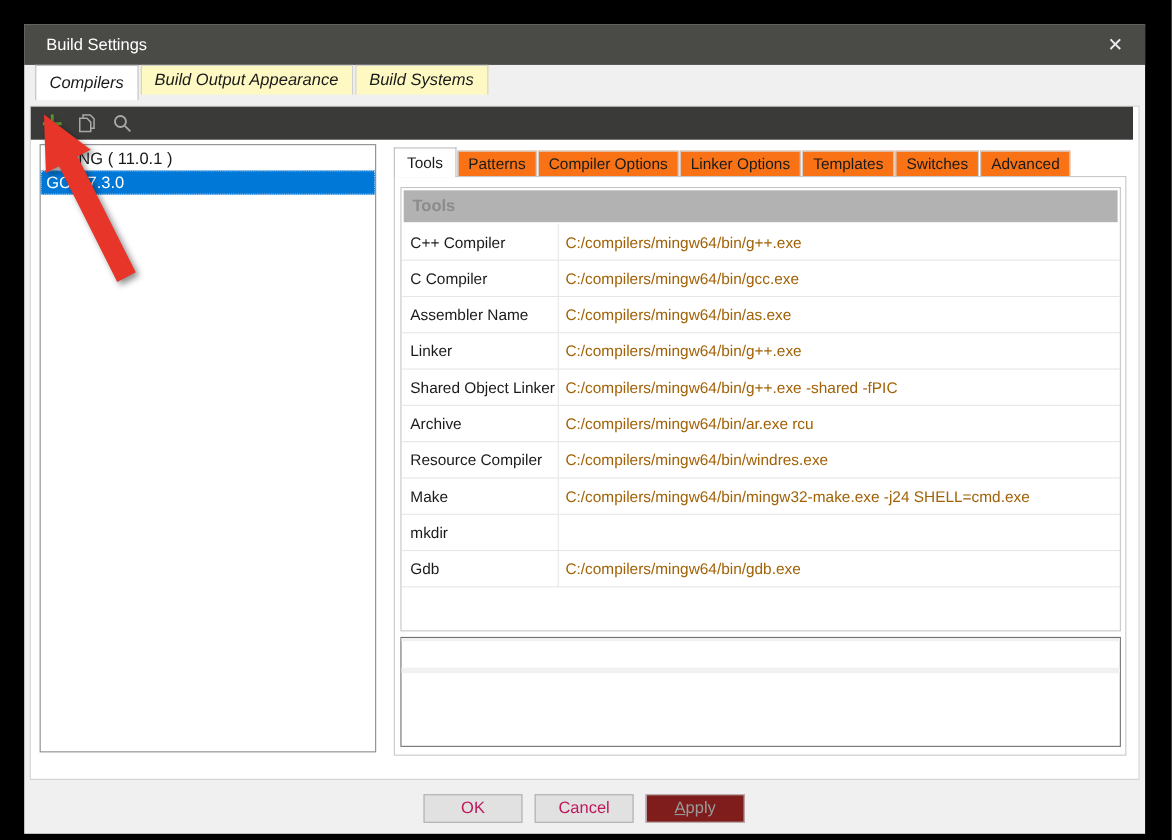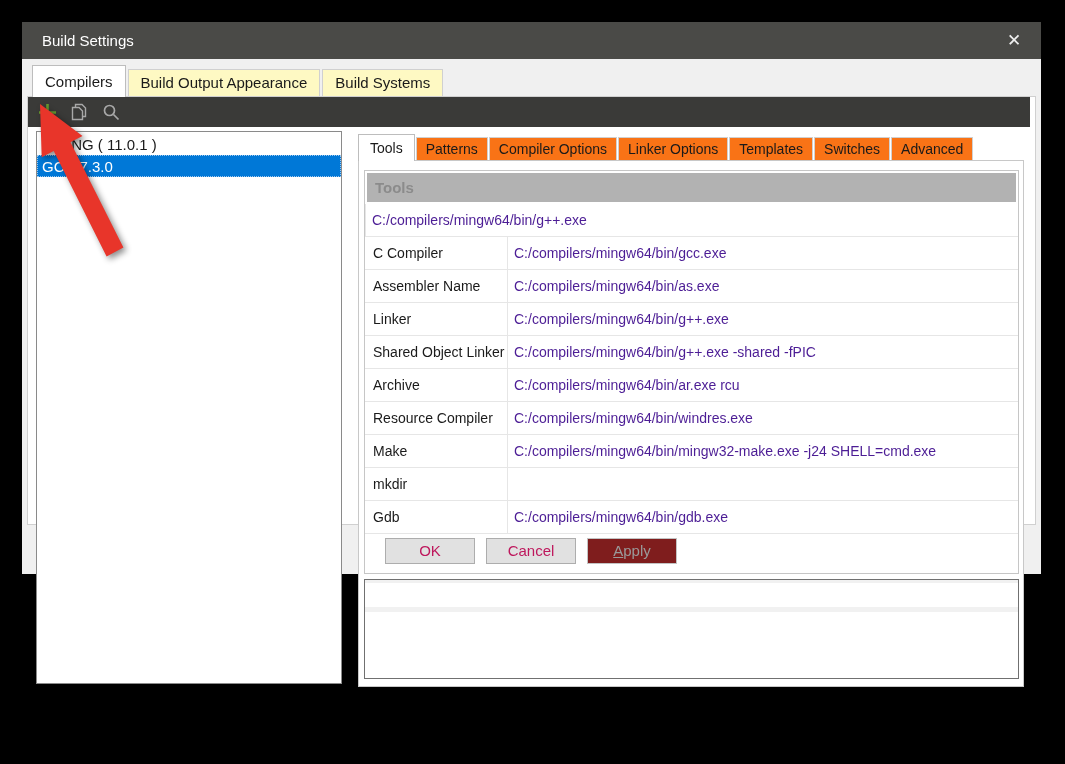--- a/index.html
+++ b/index.html
@@ -1,25 +1,25 @@
 <!DOCTYPE html>
 <html><head>
 <meta charset="utf-8">
 <style>
   * { margin:0; padding:0; box-sizing:border-box; }
   html,body { width:1065px; height:764px; overflow:hidden; background:#000; font-family:"Liberation Sans","DejaVu Sans",sans-serif; }
-  .dialog { position:absolute; left:22px; top:22px; width:1019px; height:552px; background:#f0f0f0; }
+  .dialog { position:absolute; left:22px; top:22px; width:1019px; height:736px; background:#f0f0f0; }
 
   
   .titlebar { position:absolute; left:0; top:0; right:0; height:37px; background:#4a4a47; display:flex; align-items:center; }
   .titlebar .title { color:#ffffff; font-size:15px; padding-left:20px; }
   .close-btn { position:absolute; right:14px; top:8px; width:26px; height:22px; color:#efefef; font-size:17px; text-align:center; line-height:22px; cursor:default; }
 
   
-  .main-tabbar { position:absolute; left:10px; top:37px; right:4px; height:37px; display:flex; align-items:flex-end; z-index:3; }
+  .main-tabbar { position:absolute; left:10px; top:37px; right:4px; height:37px; display:flex; align-items:flex-start; z-index:3;font-style:italic; }
   .tab { font-size:15px; color:#1a1a1a; background:#fef9c3; border:1px solid #d0d0d0; border-bottom:none; padding:4px 12px 5px 12px; margin-right:2px; white-space:nowrap; }
   .tab.active { background:#ffffff; border:1px solid #bdbdbd; border-bottom:none; padding:7px 12px 7px 12px; margin-bottom:-1px; z-index:4; }
 
   
   .pane { position:absolute; left:5px; right:5px; top:74px; bottom:49px; background:#ffffff; border:1px solid #d0d0d0; }
 
   
   .toolbar { position:absolute; left:0; top:0; right:5px; height:30px; background:#3a3a38; display:flex; align-items:center; gap:10px; padding-left:8px; }
   .tool-ic { width:22px; height:22px; display:flex; align-items:center; justify-content:center; }
 
@@ -32,21 +32,21 @@
   .detail-tabbar { position:absolute; left:330px; top:38px; height:25px; display:flex; align-items:flex-end; z-index:3; }
   .dtab { font-size:14px; color:#1a1a1a; background:#f97316; border:1px solid #d0d0d0; border-bottom:none; padding:3px 9px; margin-right:1px; white-space:nowrap; }
   .dtab.active { background:#ffffff; border:1px solid #bdbdbd; border-bottom:none; padding:5px 11px; margin-bottom:-1px; z-index:4; }
   .detail-pane { position:absolute; left:330px; top:63px; width:666px; height:527px; background:#ffffff; border:1px solid #c8c8c8; }
 
   
   .tools-box { position:absolute; left:5px; top:9px; width:655px; height:404px; border:1px solid #c6c6c6; background:#ffffff; }
   .tools-header { margin:2px; height:29px; background:#b2b2b2; color:#8b8b8b; font-weight:bold; font-size:15px; line-height:29px; padding-left:8px; }
   .trow { display:flex; height:33px; border-bottom:1px solid #e6e6e6; }
   .tcell-label { width:142px; font-size:14px; color:#1a1a1a; line-height:32px; padding-left:8px; white-space:nowrap; overflow:hidden; }
-  .tcell-value { flex:1; font-size:14px; color:#4c1d95; line-height:32px; padding-left:6px; border-left:1px solid #e6e6e6; white-space:nowrap; overflow:hidden; }
+  .tcell-value { flex:1; font-size:14px; color:#a16207; line-height:32px; padding-left:6px; border-left:1px solid #e6e6e6; white-space:nowrap; overflow:hidden; }
 
   
   .error-box { position:absolute; left:5px; top:418px; width:655px; height:100px; border:1px solid #707070; background:#ffffff; }
   .error-strip1 { height:3px; background:#f1f1f1; }
   .error-strip2 { margin-top:24px; height:5px; background:#f1f1f1; }
 
   
   .footer { position:absolute; left:0; right:0; bottom:0; height:49px; }
   .btn { position:absolute; top:13px; width:90px; height:26px; font-size:15px; text-align:center; line-height:24px; background:#e1e1e1; border:1px solid #adadad; color:#be185d; }
   .btn.ok { left:363px; }
@@ -107,20 +107,21 @@
       <div class="dtab">Templates</div>
       <div class="dtab">Switches</div>
       <div class="dtab">Advanced</div>
     </div>
 
     <div class="detail-pane">
       <div class="tools-box">
         <div class="tools-header">Tools</div>
 
         <div class="trow">
+          <div class="tcell-label">C++ Compiler</div>
           <div class="tcell-value">C:/compilers/mingw64/bin/g++.exe</div>
         </div>
         <div class="trow">
           <div class="tcell-label">C Compiler</div>
           <div class="tcell-value">C:/compilers/mingw64/bin/gcc.exe</div>
         </div>
         <div class="trow">
           <div class="tcell-label">Assembler Name</div>
           <div class="tcell-value">C:/compilers/mingw64/bin/as.exe</div>
         </div>

